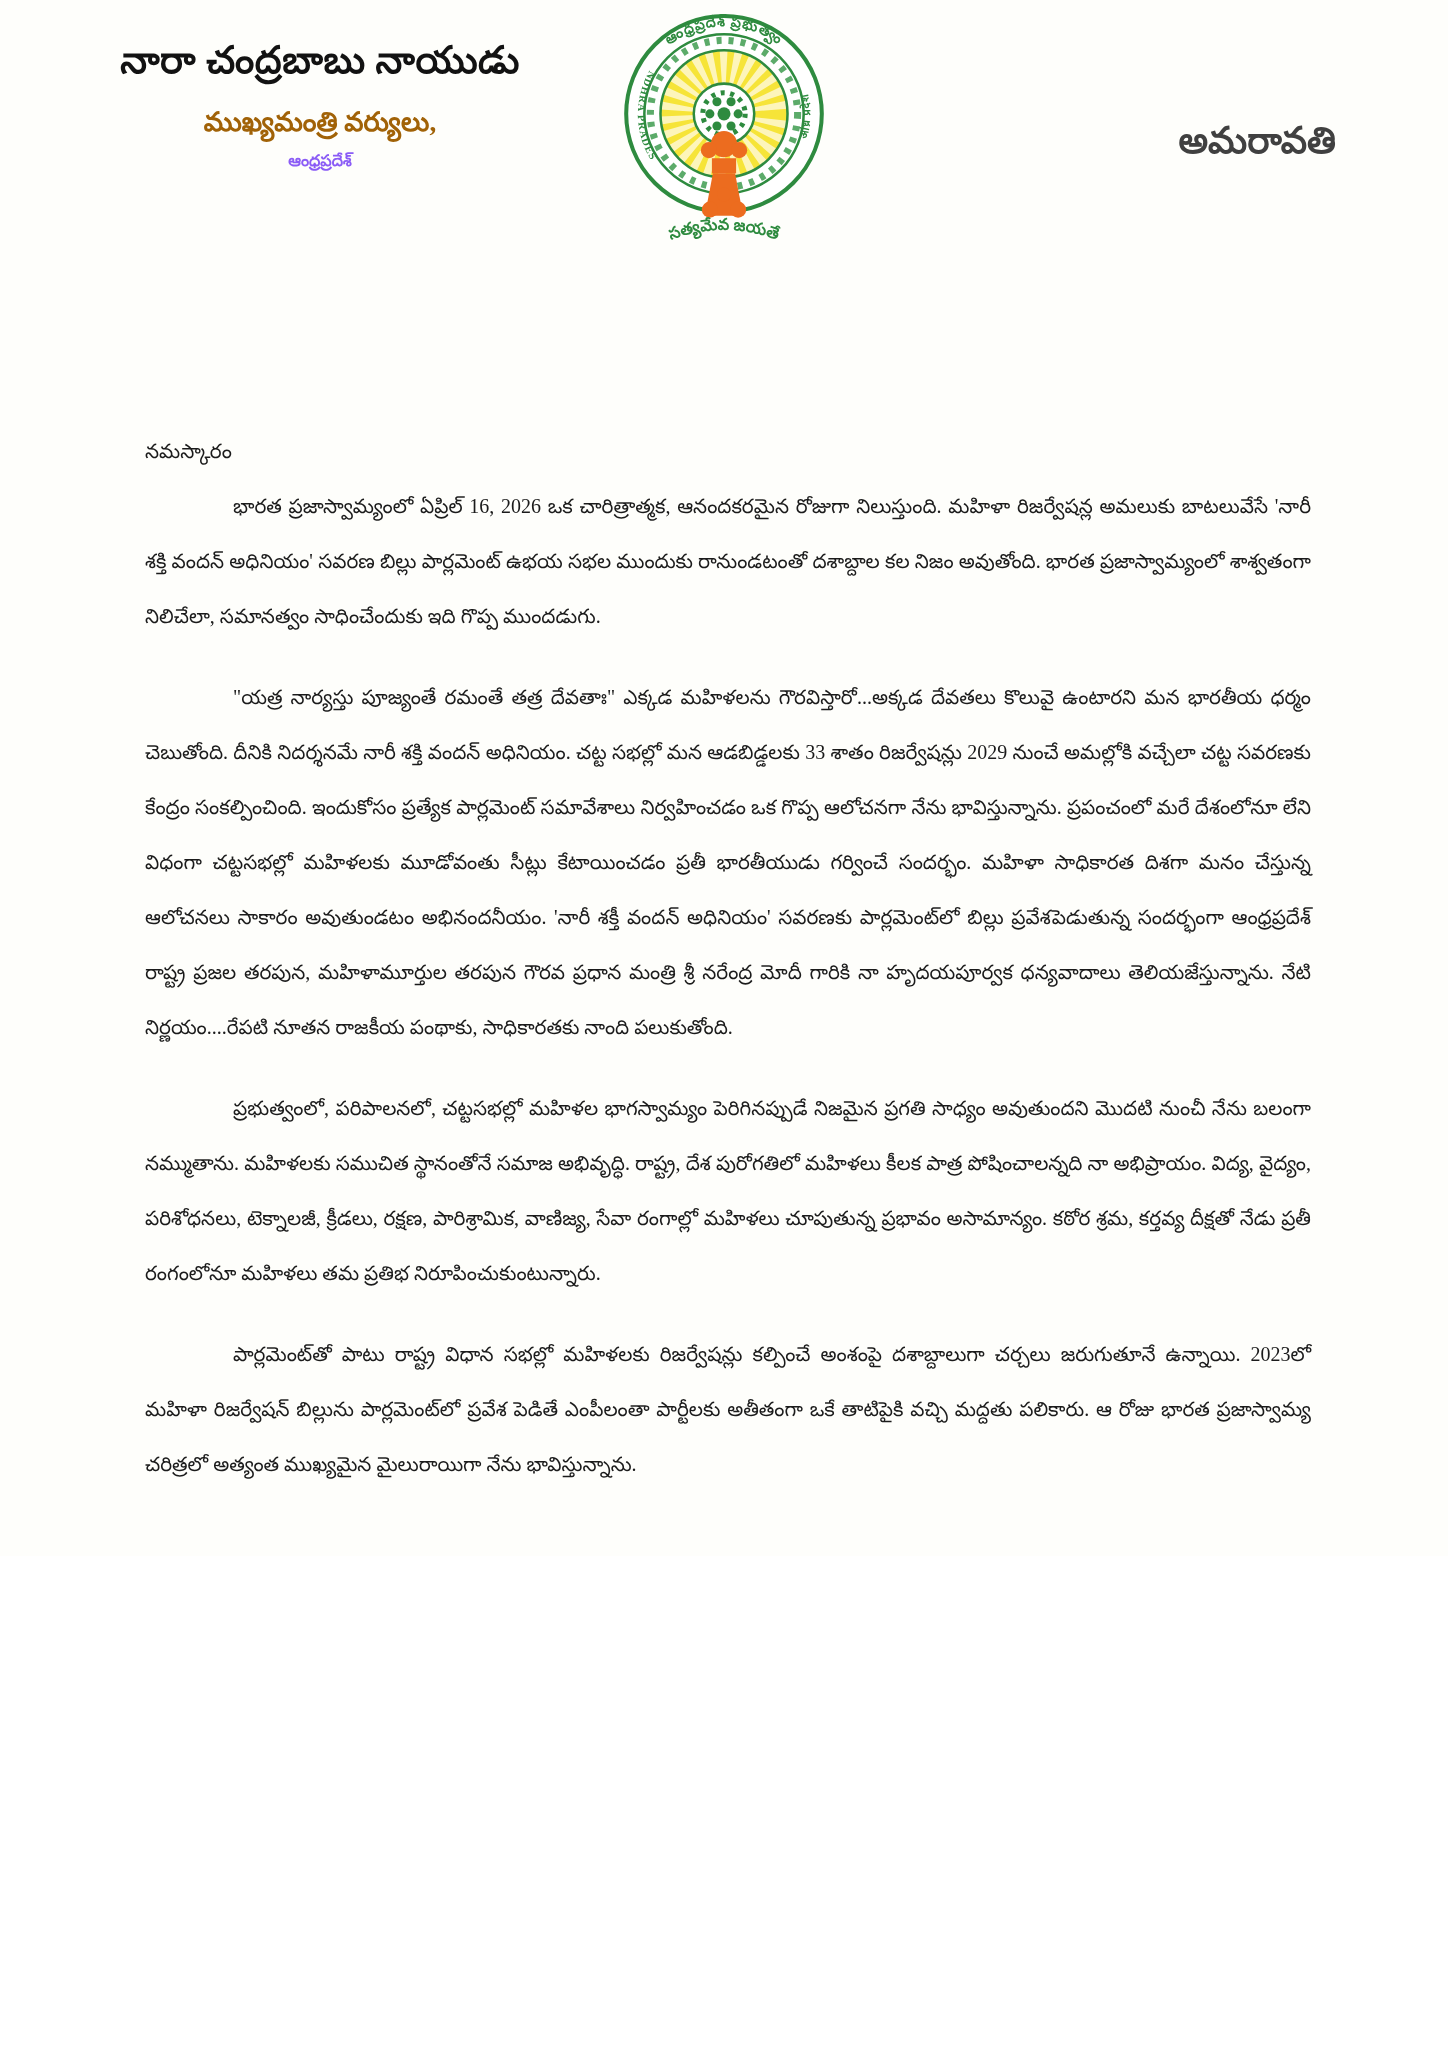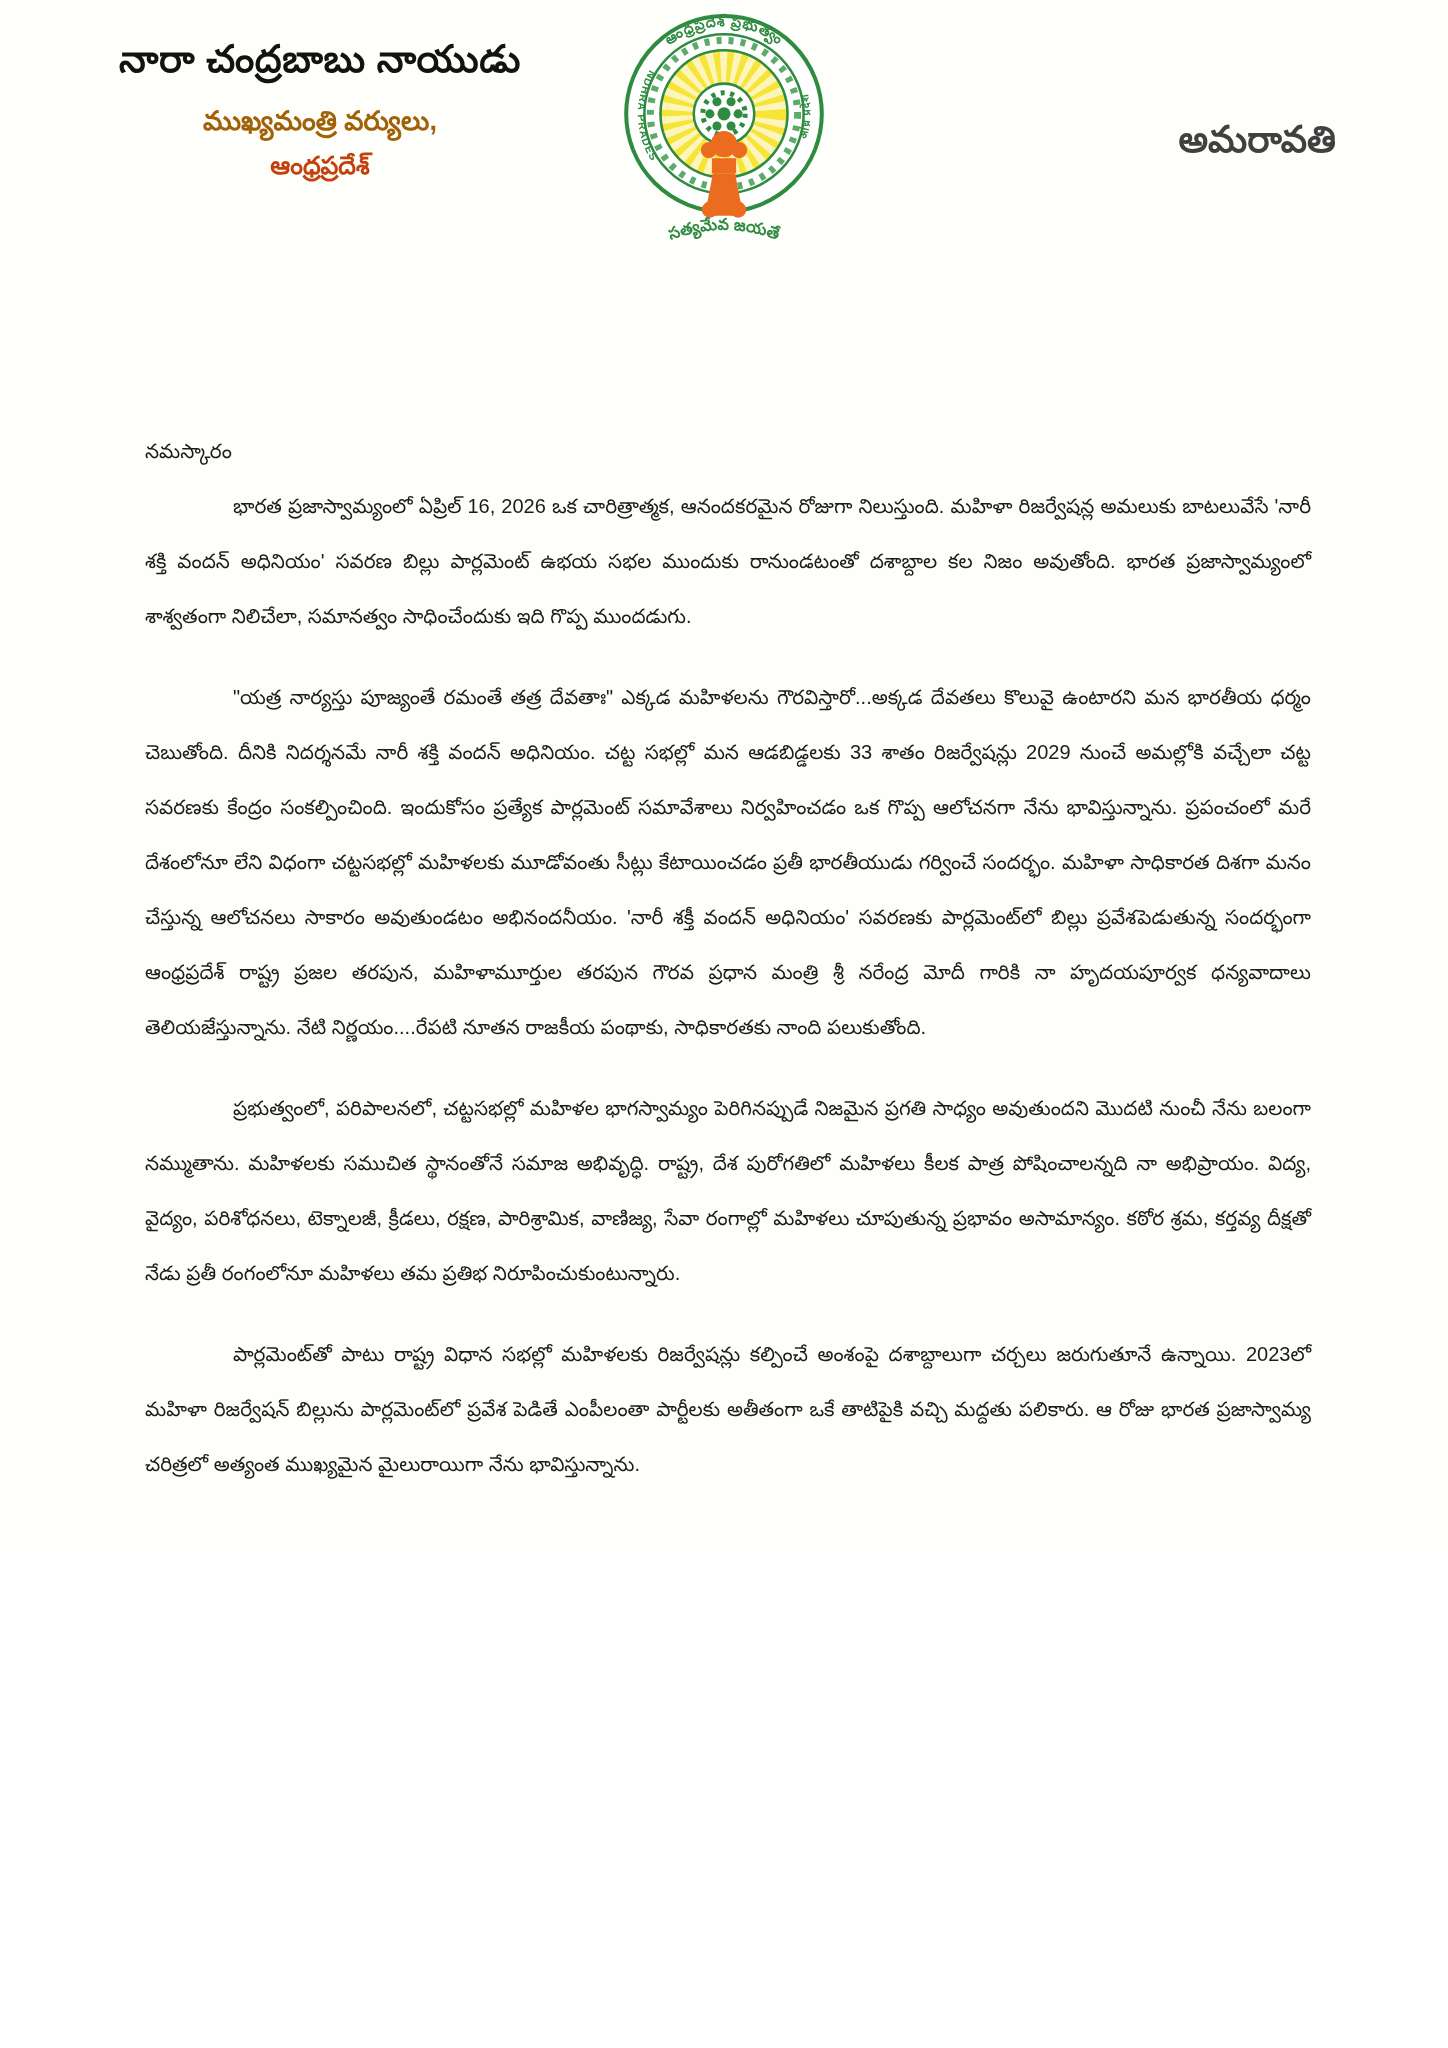--- a/index.html
+++ b/index.html
@@ -3,36 +3,36 @@
 <meta charset="utf-8">
 <style>
   html, body { margin:0; padding:0; }
   body {
     width:1448px; height:2048px; overflow:hidden;
     background:#ffffff;
     font-family:"Liberation Sans", sans-serif;
   }
   .page {
     position:relative; width:1448px; height:1556px;
-    background:#fefefb; color:#161616;
+    background:#fefefb; color:#161616;font-family:Liberation Serif, serif;
   }
   
   .hdr-left {
     position:absolute; left:70px; top:38px; width:500px;
     text-align:center;
   }
   .hdr-name {
     font-size:38px; font-weight:bold; letter-spacing:0.5px; color:#121212;
     white-space:nowrap;
   }
   .hdr-title {
     font-size:27px; font-weight:bold; margin-top:16px; color:#a16207;
   }
   .hdr-state {
-    font-size:25px; font-weight:bold; margin-top:8px; color:#c2410c;
+    font-size:16px; font-weight:bold; margin-top:8px; color:#8b5cf6;
   }
   .emblem {
     position:absolute; left:50%; top:8px; transform:translateX(-50%);
   }
   .hdr-loc {
     position:absolute; right:112px; top:119px;
     font-size:37px; font-weight:bold; color:#404040;
   }
   
   .letter {

